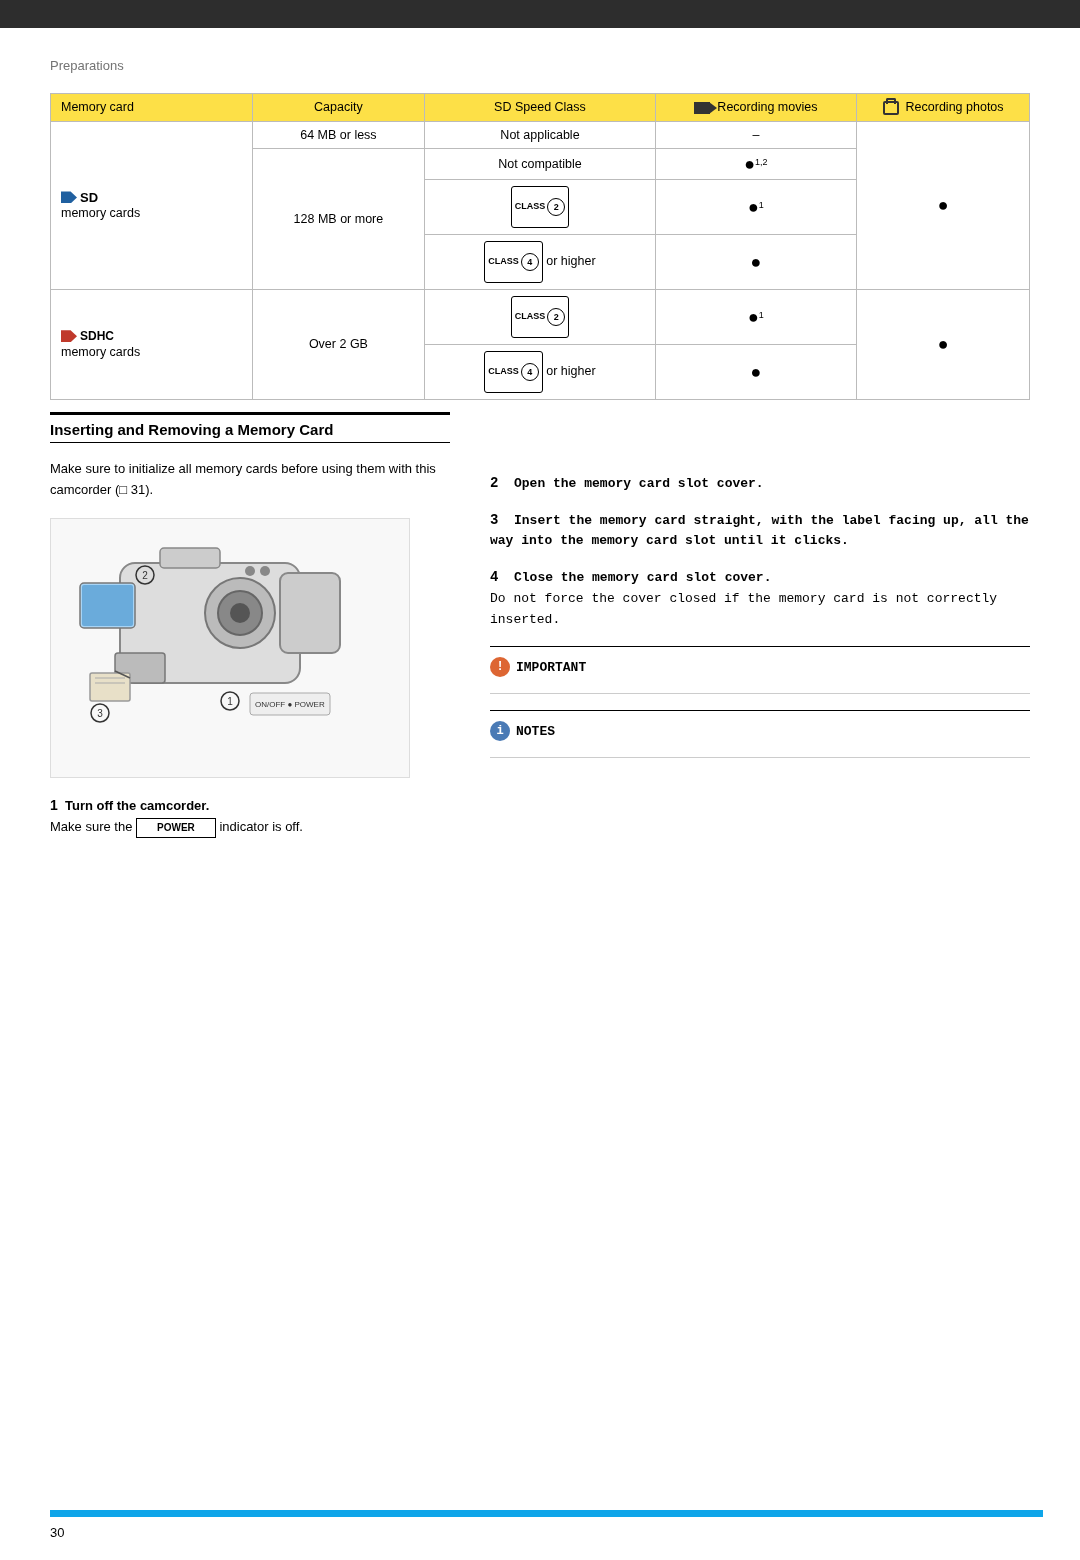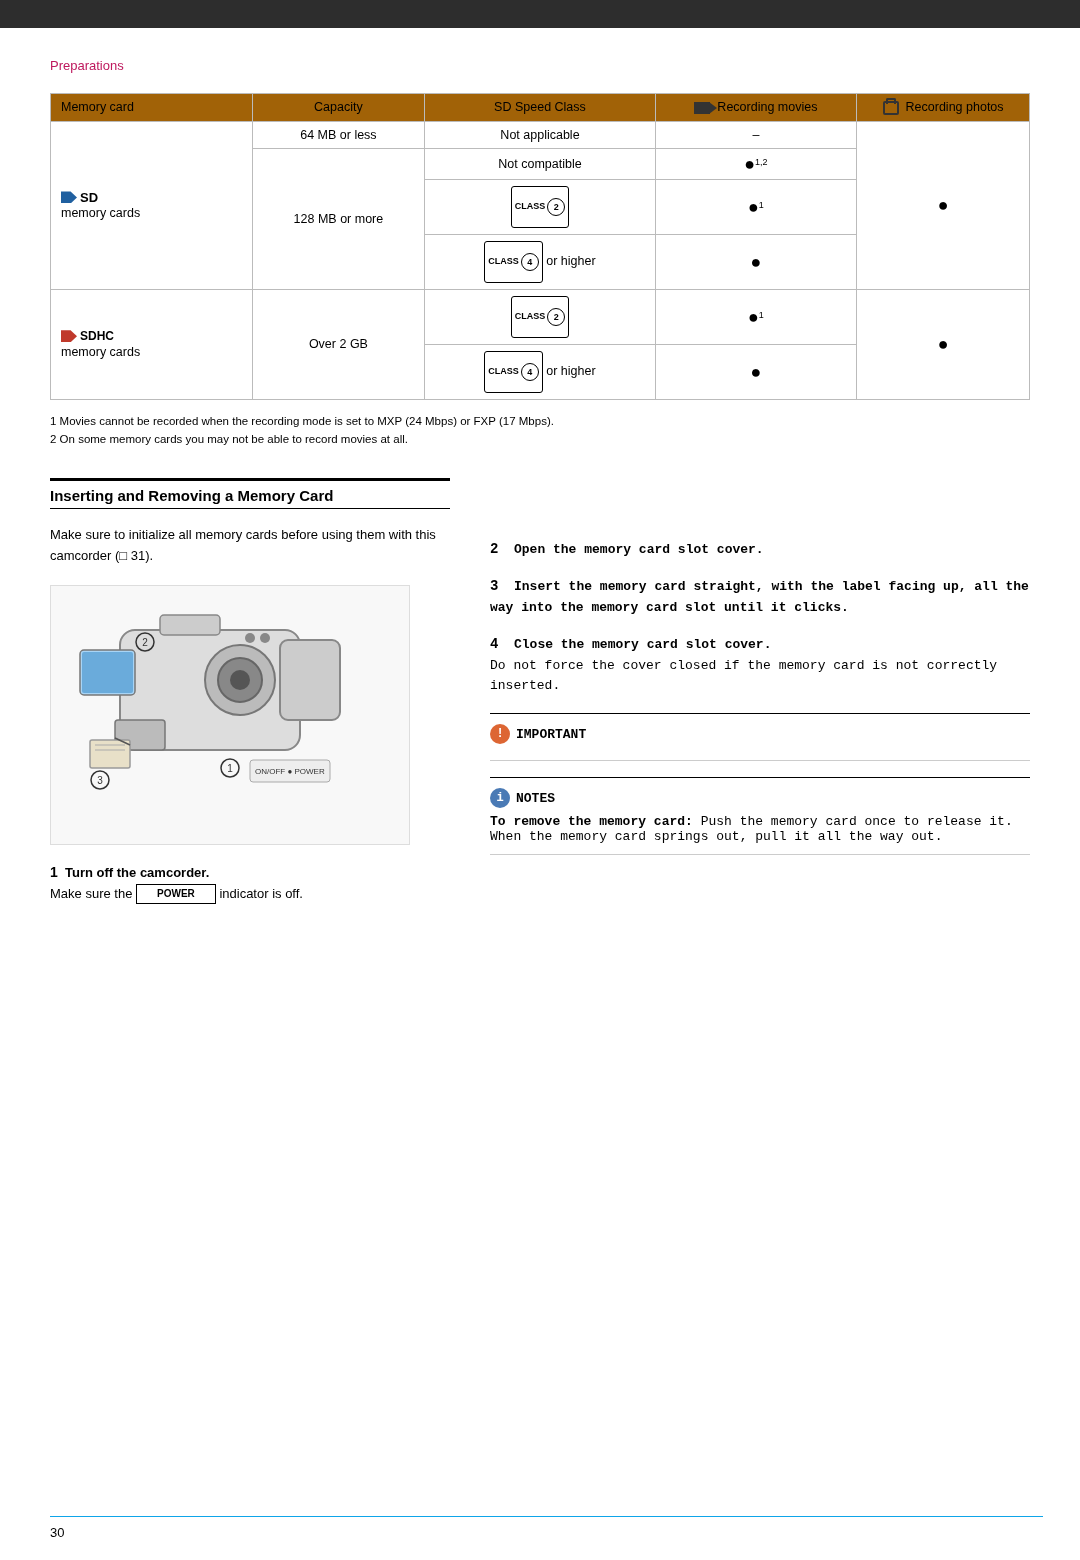--- a/index.html
+++ b/index.html
@@ -15,41 +15,41 @@
     .top-bar {
       background: #2d2d2d;
       height: 28px;
       width: 100%;
     }
     .page-content {
       padding: 30px 50px 40px 50px;
     }
     .breadcrumb {
       font-size: 13px;
-      color: #be185d;
+      color: #737373;
       margin-bottom: 20px;
     }
 
     
     .compatibility-table {
       width: 100%;
       border-collapse: collapse;
       border: 1px solid #bbb;
       margin-bottom: 12px;
       font-size: 12.5px;
     }
     .compatibility-table th,
     .compatibility-table td {
       border: 1px solid #bbb;
       padding: 6px 10px;
       vertical-align: middle;
       text-align: center;
     }
     .compatibility-table th {
-      background: #a16207;
+      background: #fde047;
       font-weight: normal;
     }
     .compatibility-table .col-memcard {
       text-align: left;
       width: 140px;
     }
     .compatibility-table .col-capacity {
       width: 120px;
     }
     .compatibility-table .col-speed {
@@ -209,21 +209,21 @@
       font-size: 12px;
       flex-shrink: 0;
     }
 
     
     .page-footer {
       position: absolute;
       bottom: 20px;
       left: 50px;
       right: 37px;
-      border-top: 1px solid #0ea5e9;
+      border-top: 7px solid #0ea5e9;
       padding-top: 8px;
       font-size: 13px;
     }
 
     .power-badge {
       display: inline-block;
       border: 1.5px solid #000;
       padding: 1px 20px;
       font-size: 10px;
       font-weight: bold;
@@ -381,24 +381,20 @@
             <span>CLASS</span>
               <span class="class-badge" style="width:18px;height:18px;line-height:16px;font-size:9px;">4</span>
           </span>
           or higher
         </td>
         <td><span class="bullet">●</span></td>
       </tr>
     </tbody>
   </table>
 
-  <div class="footnotes">
-    <div>1  Movies cannot be recorded when the recording mode is set to MXP (24 Mbps) or FXP (17 Mbps).</div>
-    <div>2  On some memory cards you may not be able to record movies at all.</div>
-  </div>
 
   <div class="two-col">
     <div class="col-left">
       <div class="section-divider"></div>
       <div class="section-title">Inserting and Removing a Memory Card</div>
 
       <div class="intro-text">
         <span>Make sure to initialize all memory cards before using them with this camcorder (□ 31).</span>
       </div>
 
@@ -472,24 +468,20 @@
           <div class="important-icon">!</div>
           <span>IMPORTANT</span>
         </div>
       </div>
 
       <div class="notes-box">
         <div class="notes-header">
           <div class="notes-icon">i</div>
           <span>NOTES</span>
         </div>
-        <div>
-          <strong>To remove the memory card:</strong>
-          <span> Push the memory card once to release it. When the memory card springs out, pull it all the way out.</span>
-        </div>
       </div>
 
     </div>
   </div>
 
 </div>
 
 <div class="page-footer">
   <span>30</span>
 </div>

